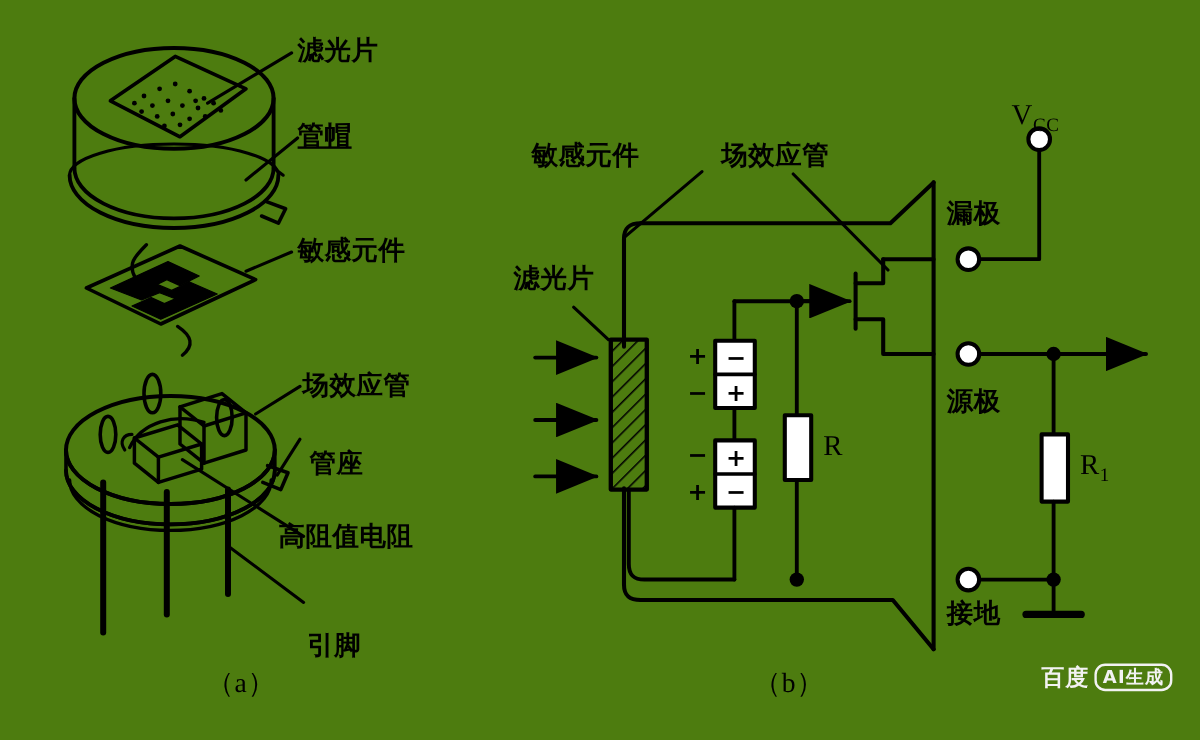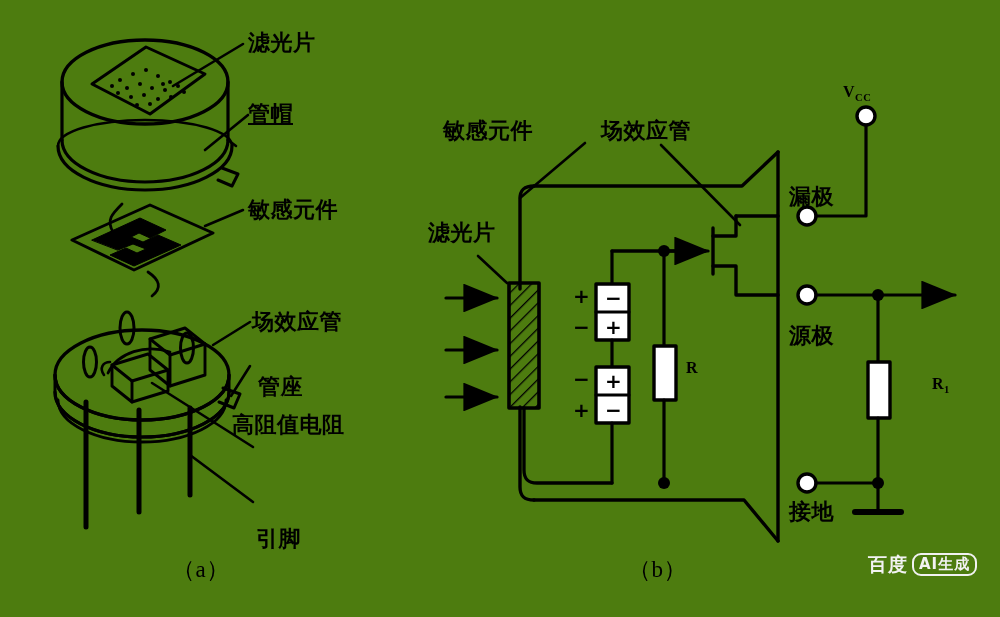--- a/index.html
+++ b/index.html
@@ -25,21 +25,21 @@
   .lbl {
     position: absolute;
     color: #000000;
     white-space: nowrap;
     font-family: "DejaVu Sans", "Liberation Sans", sans-serif;
     font-weight: 700;
     line-height: 1;
     letter-spacing: 0.5px;
   }
   .lbl-cn   { font-size: 22px; }
-  .lbl-rom  { font-family: "Liberation Serif", "DejaVu Serif", serif; font-weight: 700; font-size: 16px; }
+  .lbl-rom  { font-family: "Liberation Serif", "DejaVu Serif", serif; font-weight: 400; font-size: 24px; }
   .lbl-fig  { font-family: "Liberation Serif", "DejaVu Serif", serif; font-weight: 400; font-size: 23px; }
   .sign {
     position: absolute;
     font-family: "DejaVu Sans", "Liberation Sans", sans-serif;
     font-size: 20px;
     font-weight: 700;
     color: #000;
     line-height: 1;
   }
   .sub { font-size: 0.66em; vertical-align: sub; }
@@ -277,37 +277,37 @@
         <path d="M740,225 L661,145"></path>
       </g>
     </g>
   </svg>
 
   <div class="lbl lbl-cn" style="left:248px; top:32px;">滤光片</div>
   <div class="lbl lbl-cn" style="left:248px; top:103px;text-decoration:underline;">管帽</div>
   <div class="lbl lbl-cn" style="left:248px; top:199px;">敏感元件</div>
   <div class="lbl lbl-cn" style="left:252px; top:311px;">场效应管</div>
   <div class="lbl lbl-cn" style="left:258px; top:356px;margin-top:20px;">管座</div>
-  <div class="lbl lbl-cn" style="left:232px; top:414px;">高阻值电阻</div>
+  <div class="lbl lbl-cn" style="left:232px; top:437px;">高阻值电阻</div>
   <div class="lbl lbl-cn" style="left:256px; top:528px;">引脚</div>
 
   <div class="lbl lbl-cn" style="left:443px; top:120px;">敏感元件</div>
   <div class="lbl lbl-cn" style="left:601px; top:120px;">场效应管</div>
   <div class="lbl lbl-cn" style="left:428px; top:222px;">滤光片</div>
-  <div class="lbl lbl-cn" style="left:789px; top:186px;">漏极</div>
+  <div class="lbl lbl-cn" style="left:789px; top:168px;">漏极</div>
   <div class="lbl lbl-cn" style="left:789px; top:313px;margin-top:12px;">源极</div>
   <div class="lbl lbl-cn" style="left:789px; top:501px;text-align:right;">接地</div>
 
   <div class="lbl lbl-rom" style="left:843px; top:84px;">
     <span>V</span><span class="sub">CC</span>
   </div>
 
   <div class="lbl lbl-rom" style="left:686px; top:360px;">R</div>
 
-  <div class="lbl lbl-rom" style="left:932px; top:376px;">
+  <div class="lbl lbl-rom" style="left:900px; top:376px;">
     <span>R</span><span class="sub">1</span>
   </div>
 
   <div class="sign" style="left:573px; top:286px;">+</div>
   <div class="sign" style="left:573px; top:317px;">−</div>
   <div class="sign" style="left:605px; top:288px;">−</div>
   <div class="sign" style="left:605px; top:317px;">+</div>
 
   <div class="sign" style="left:573px; top:369px;">−</div>
   <div class="sign" style="left:573px; top:400px;">+</div>

